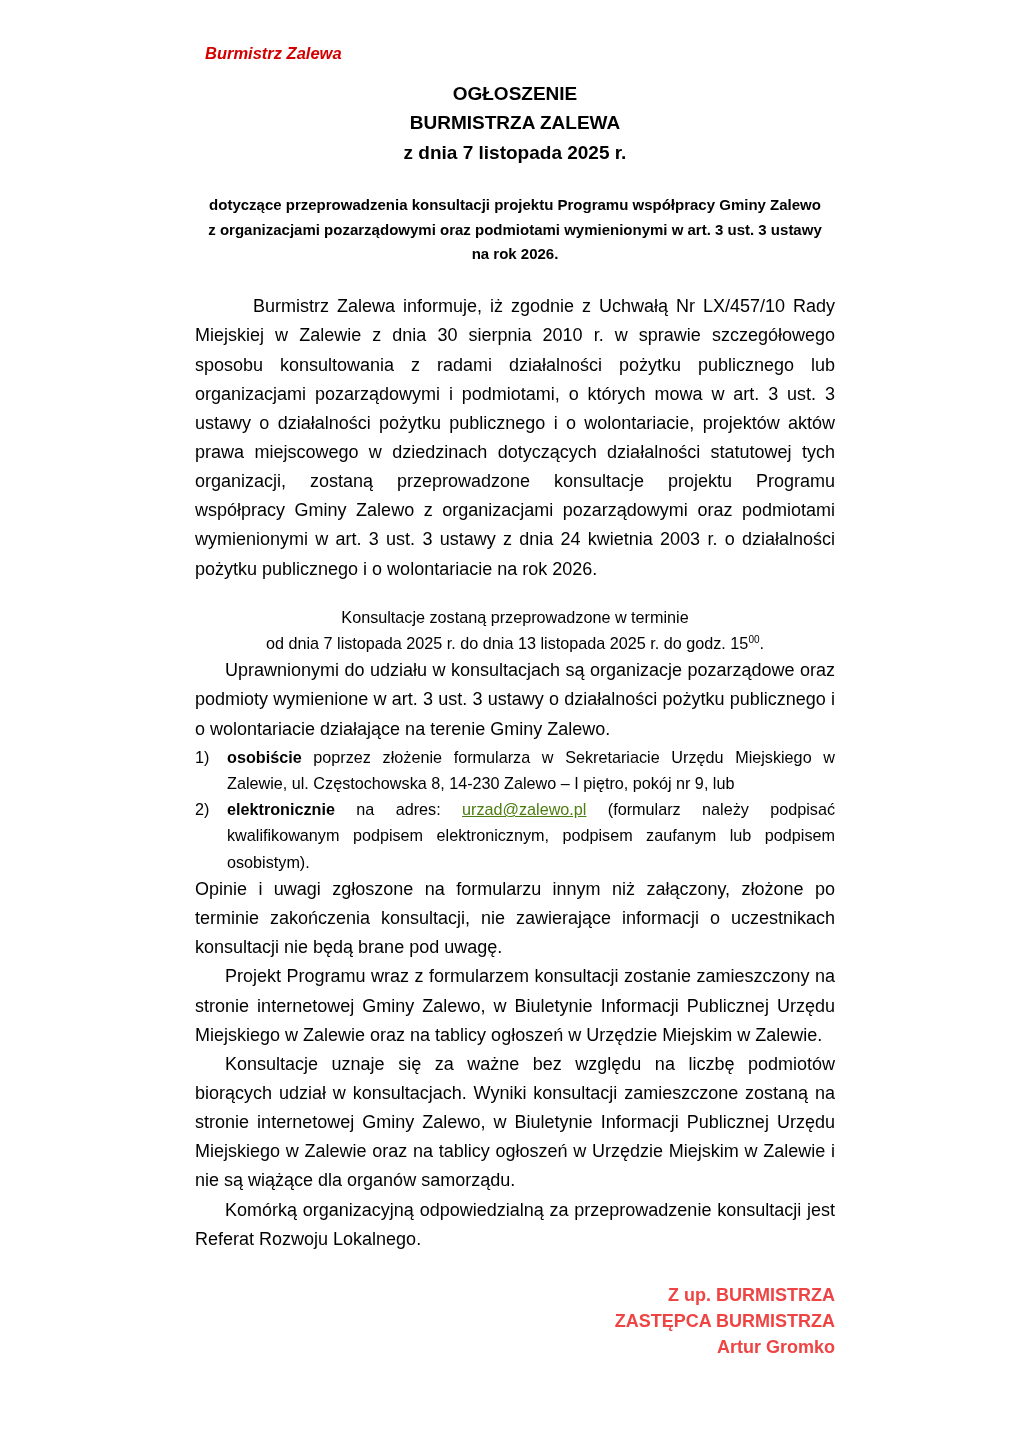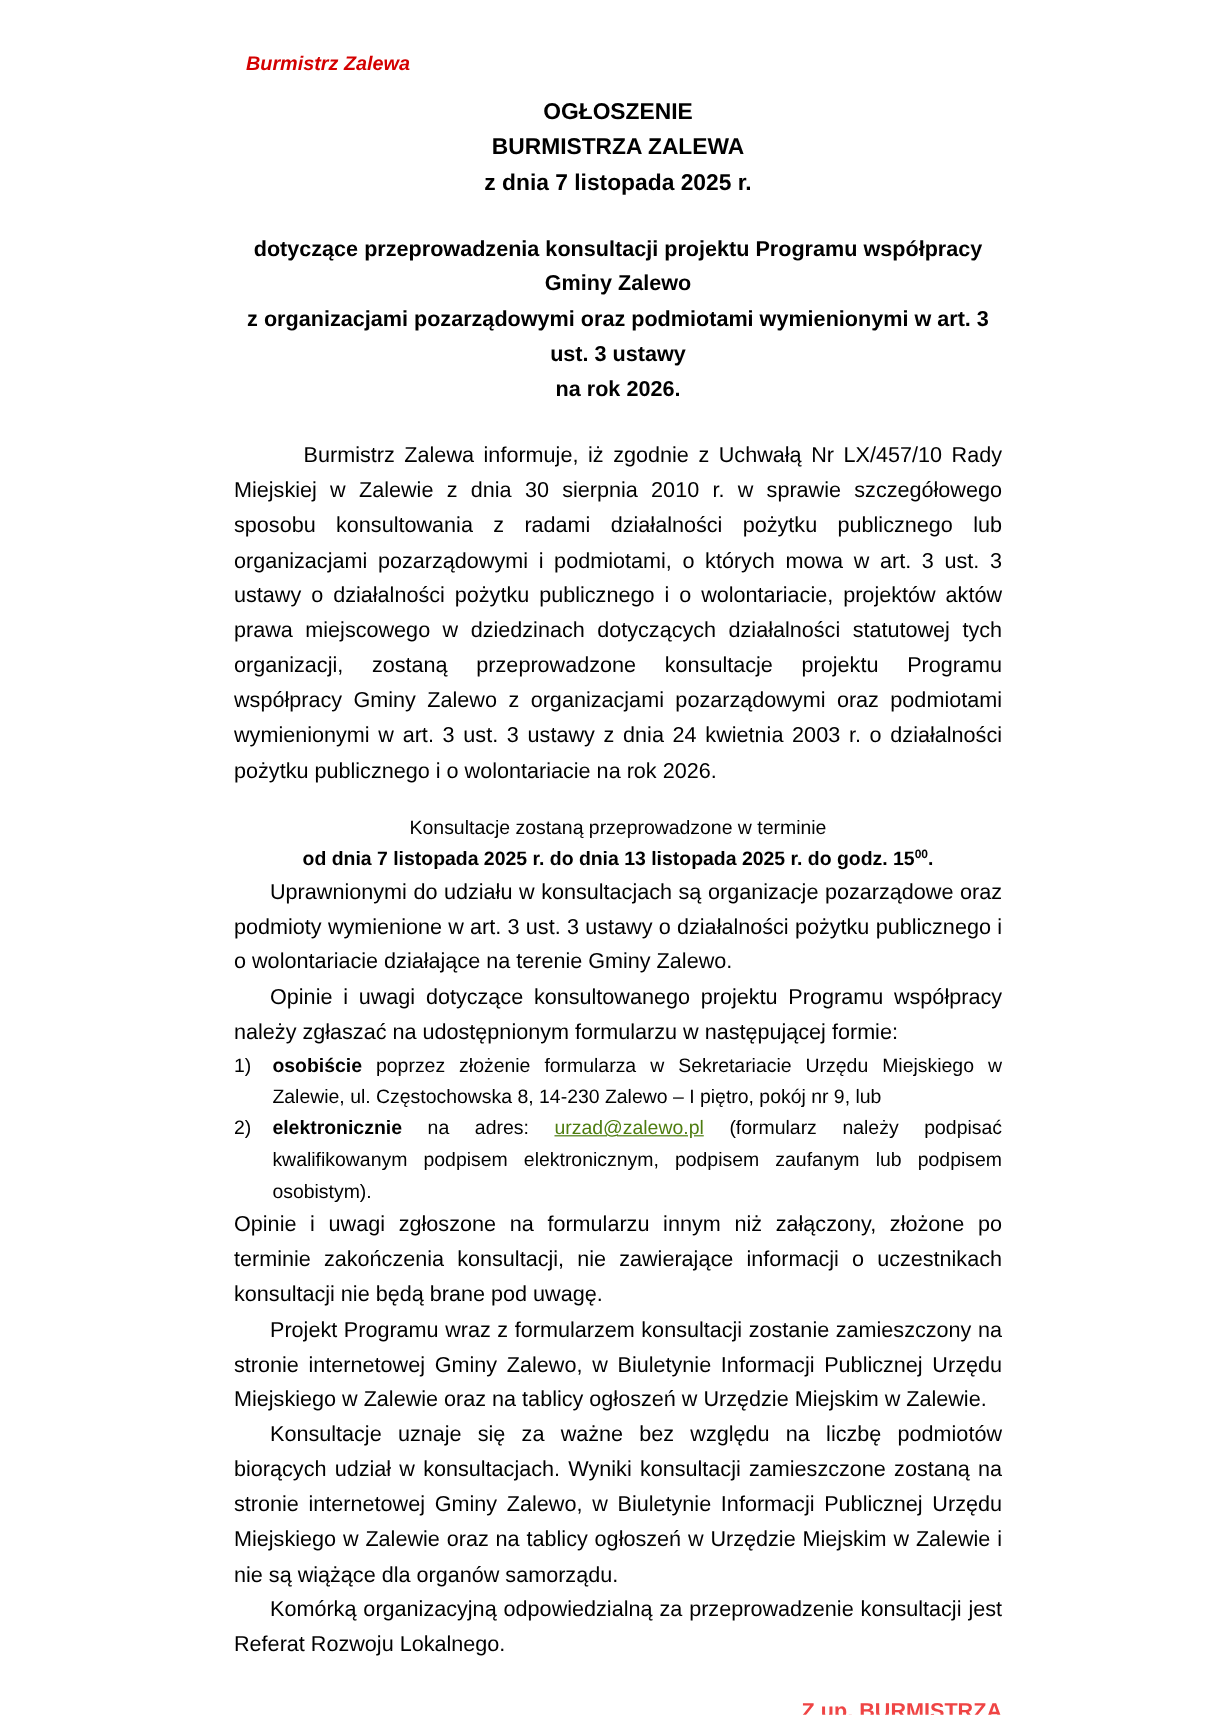--- a/index.html
+++ b/index.html
@@ -33,21 +33,21 @@
     font-size: 19px;
     line-height: 1.55;
     margin: 0 0 0 0;
   }
   .title-block div {
     margin: 0;
   }
   .subtitle-block {
     text-align: center;
     font-weight: bold;
-    font-size: 18px;
+    font-size: 15px;
     line-height: 1.62;
     margin: 26px 0 0 0;
   }
   .subtitle-block div {
     margin: 0;
   }
   p.body-par {
     font-size: 18px;
     line-height: 1.62;
     text-align: justify;
@@ -69,21 +69,21 @@
   .center-line {
     text-align: center;
     font-size: 16.2px;
     line-height: 1.62;
     margin: 0;
   }
   .center-bold {
     text-align: center;
     font-size: 16.2px;
     line-height: 1.62;
-    font-weight: bold;
+    font-weight: normal;
     margin: 0;
   }
   sup {
     font-size: 0.62em;
     vertical-align: super;
   }
   ol.formy {
     margin: 0;
     padding: 0;
     list-style: none;
@@ -136,21 +136,20 @@
     <div>na rok 2026.</div>
   </div>
 
   <p class="body-par indent par-gap" style="margin-top:26px;">Burmistrz Zalewa informuje, iż zgodnie z Uchwałą Nr LX/457/10 Rady Miejskiej w Zalewie z dnia 30 sierpnia 2010 r. w sprawie szczegółowego sposobu konsultowania z radami działalności pożytku publicznego lub organizacjami pozarządowymi  i podmiotami, o których mowa w art. 3 ust. 3 ustawy o działalności pożytku publicznego i o wolontariacie, projektów aktów prawa miejscowego w dziedzinach dotyczących działalności statutowej tych organizacji, zostaną przeprowadzone konsultacje projektu Programu współpracy Gminy Zalewo z organizacjami pozarządowymi oraz podmiotami wymienionymi w art. 3 ust. 3 ustawy z dnia 24 kwietnia 2003 r. o działalności pożytku publicznego i o wolontariacie na rok 2026.</p>
 
   <p class="center-line" style="margin-top:20px;">Konsultacje zostaną przeprowadzone w terminie</p>
   <p class="center-bold"><span>od dnia 7 listopada 2025 r. do dnia 13 listopada 2025 r. do godz. 15</span><sup>00</sup><span>.</span></p>
 
   <p class="body-par indent-small par-gap">Uprawnionymi do udziału w konsultacjach są organizacje pozarządowe oraz podmioty wymienione w art. 3 ust. 3 ustawy o działalności pożytku publicznego i o wolontariacie działające na terenie Gminy Zalewo.</p>
 
-  <p class="body-par indent-small par-gap">Opinie i uwagi dotyczące konsultowanego projektu Programu współpracy należy zgłaszać na udostępnionym formularzu w następującej formie:</p>
 
   <ol class="formy">
     <li>
       <span class="marker">1)</span>
       <span class="bold">osobiście</span><span> poprzez złożenie formularza w Sekretariacie Urzędu Miejskiego w Zalewie, ul. Częstochowska 8, 14-230 Zalewo – I piętro, pokój nr 9, lub</span>
     </li>
     <li>
       <span class="marker">2)</span>
       <span class="bold">elektronicznie</span><span> na adres: </span><a class="mail" href="#">urzad@zalewo.pl</a><span> (formularz należy podpisać kwalifikowanym podpisem elektronicznym, podpisem zaufanym lub podpisem osobistym).</span>
     </li>

